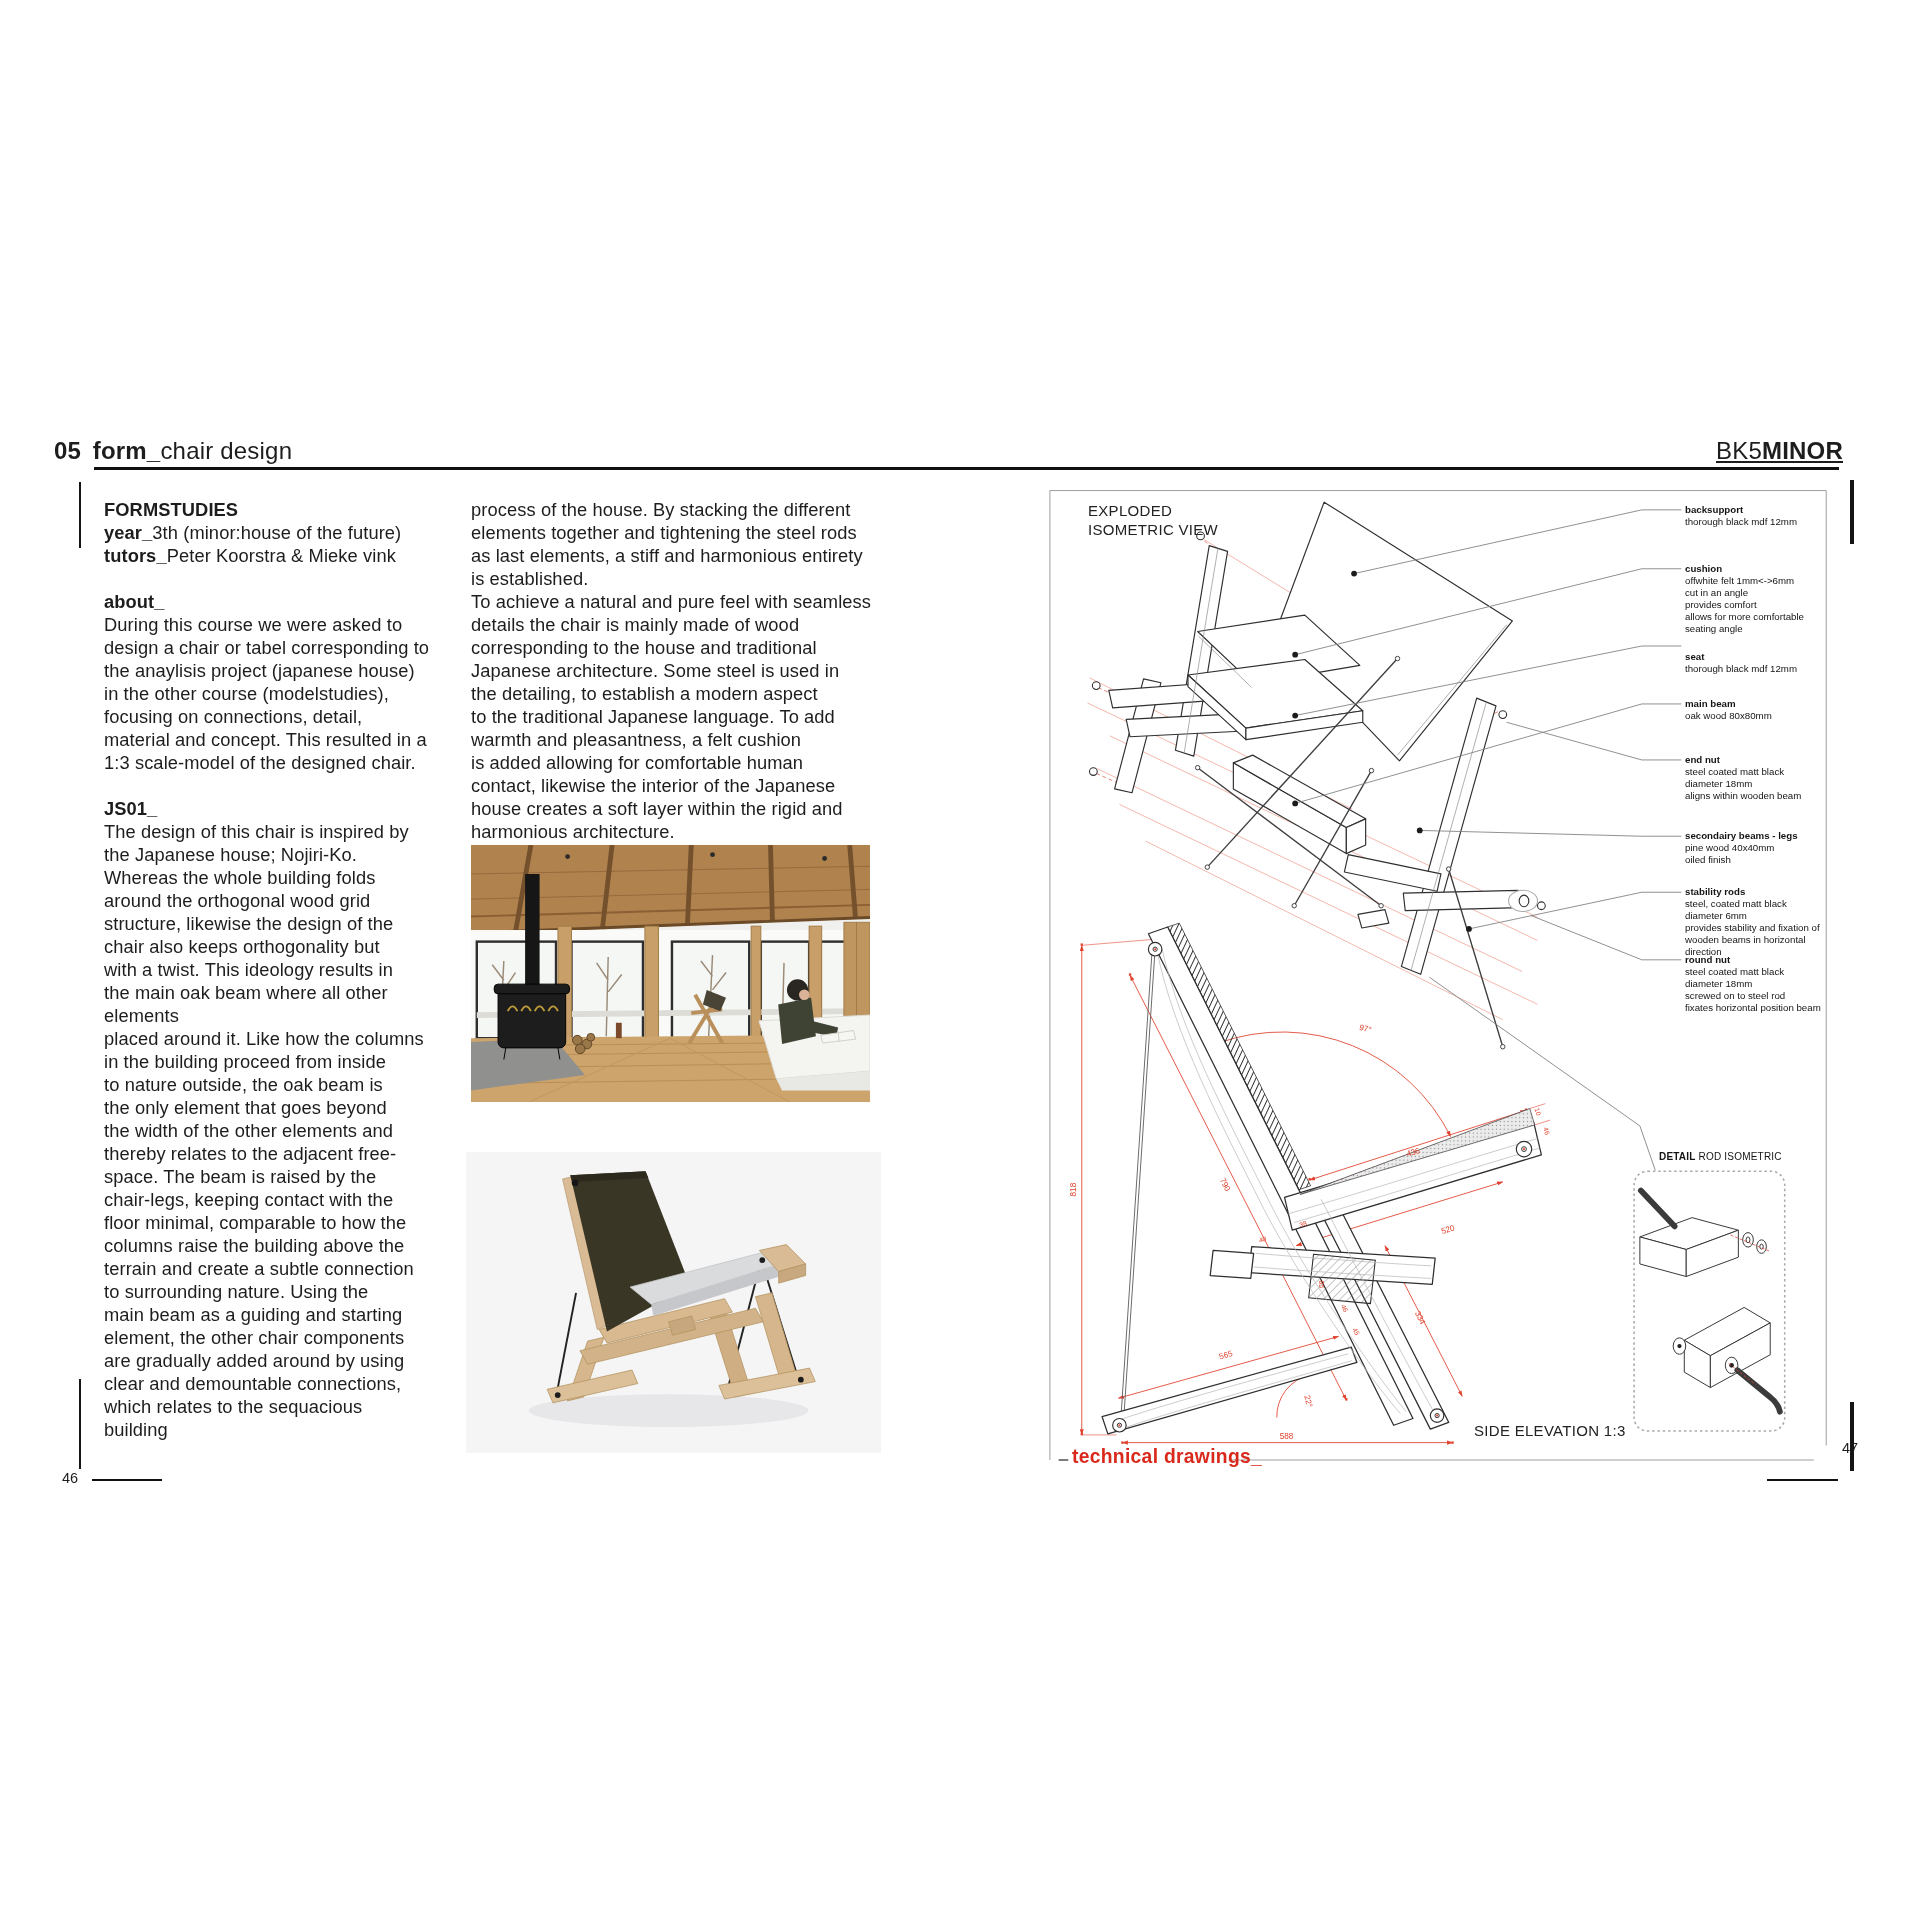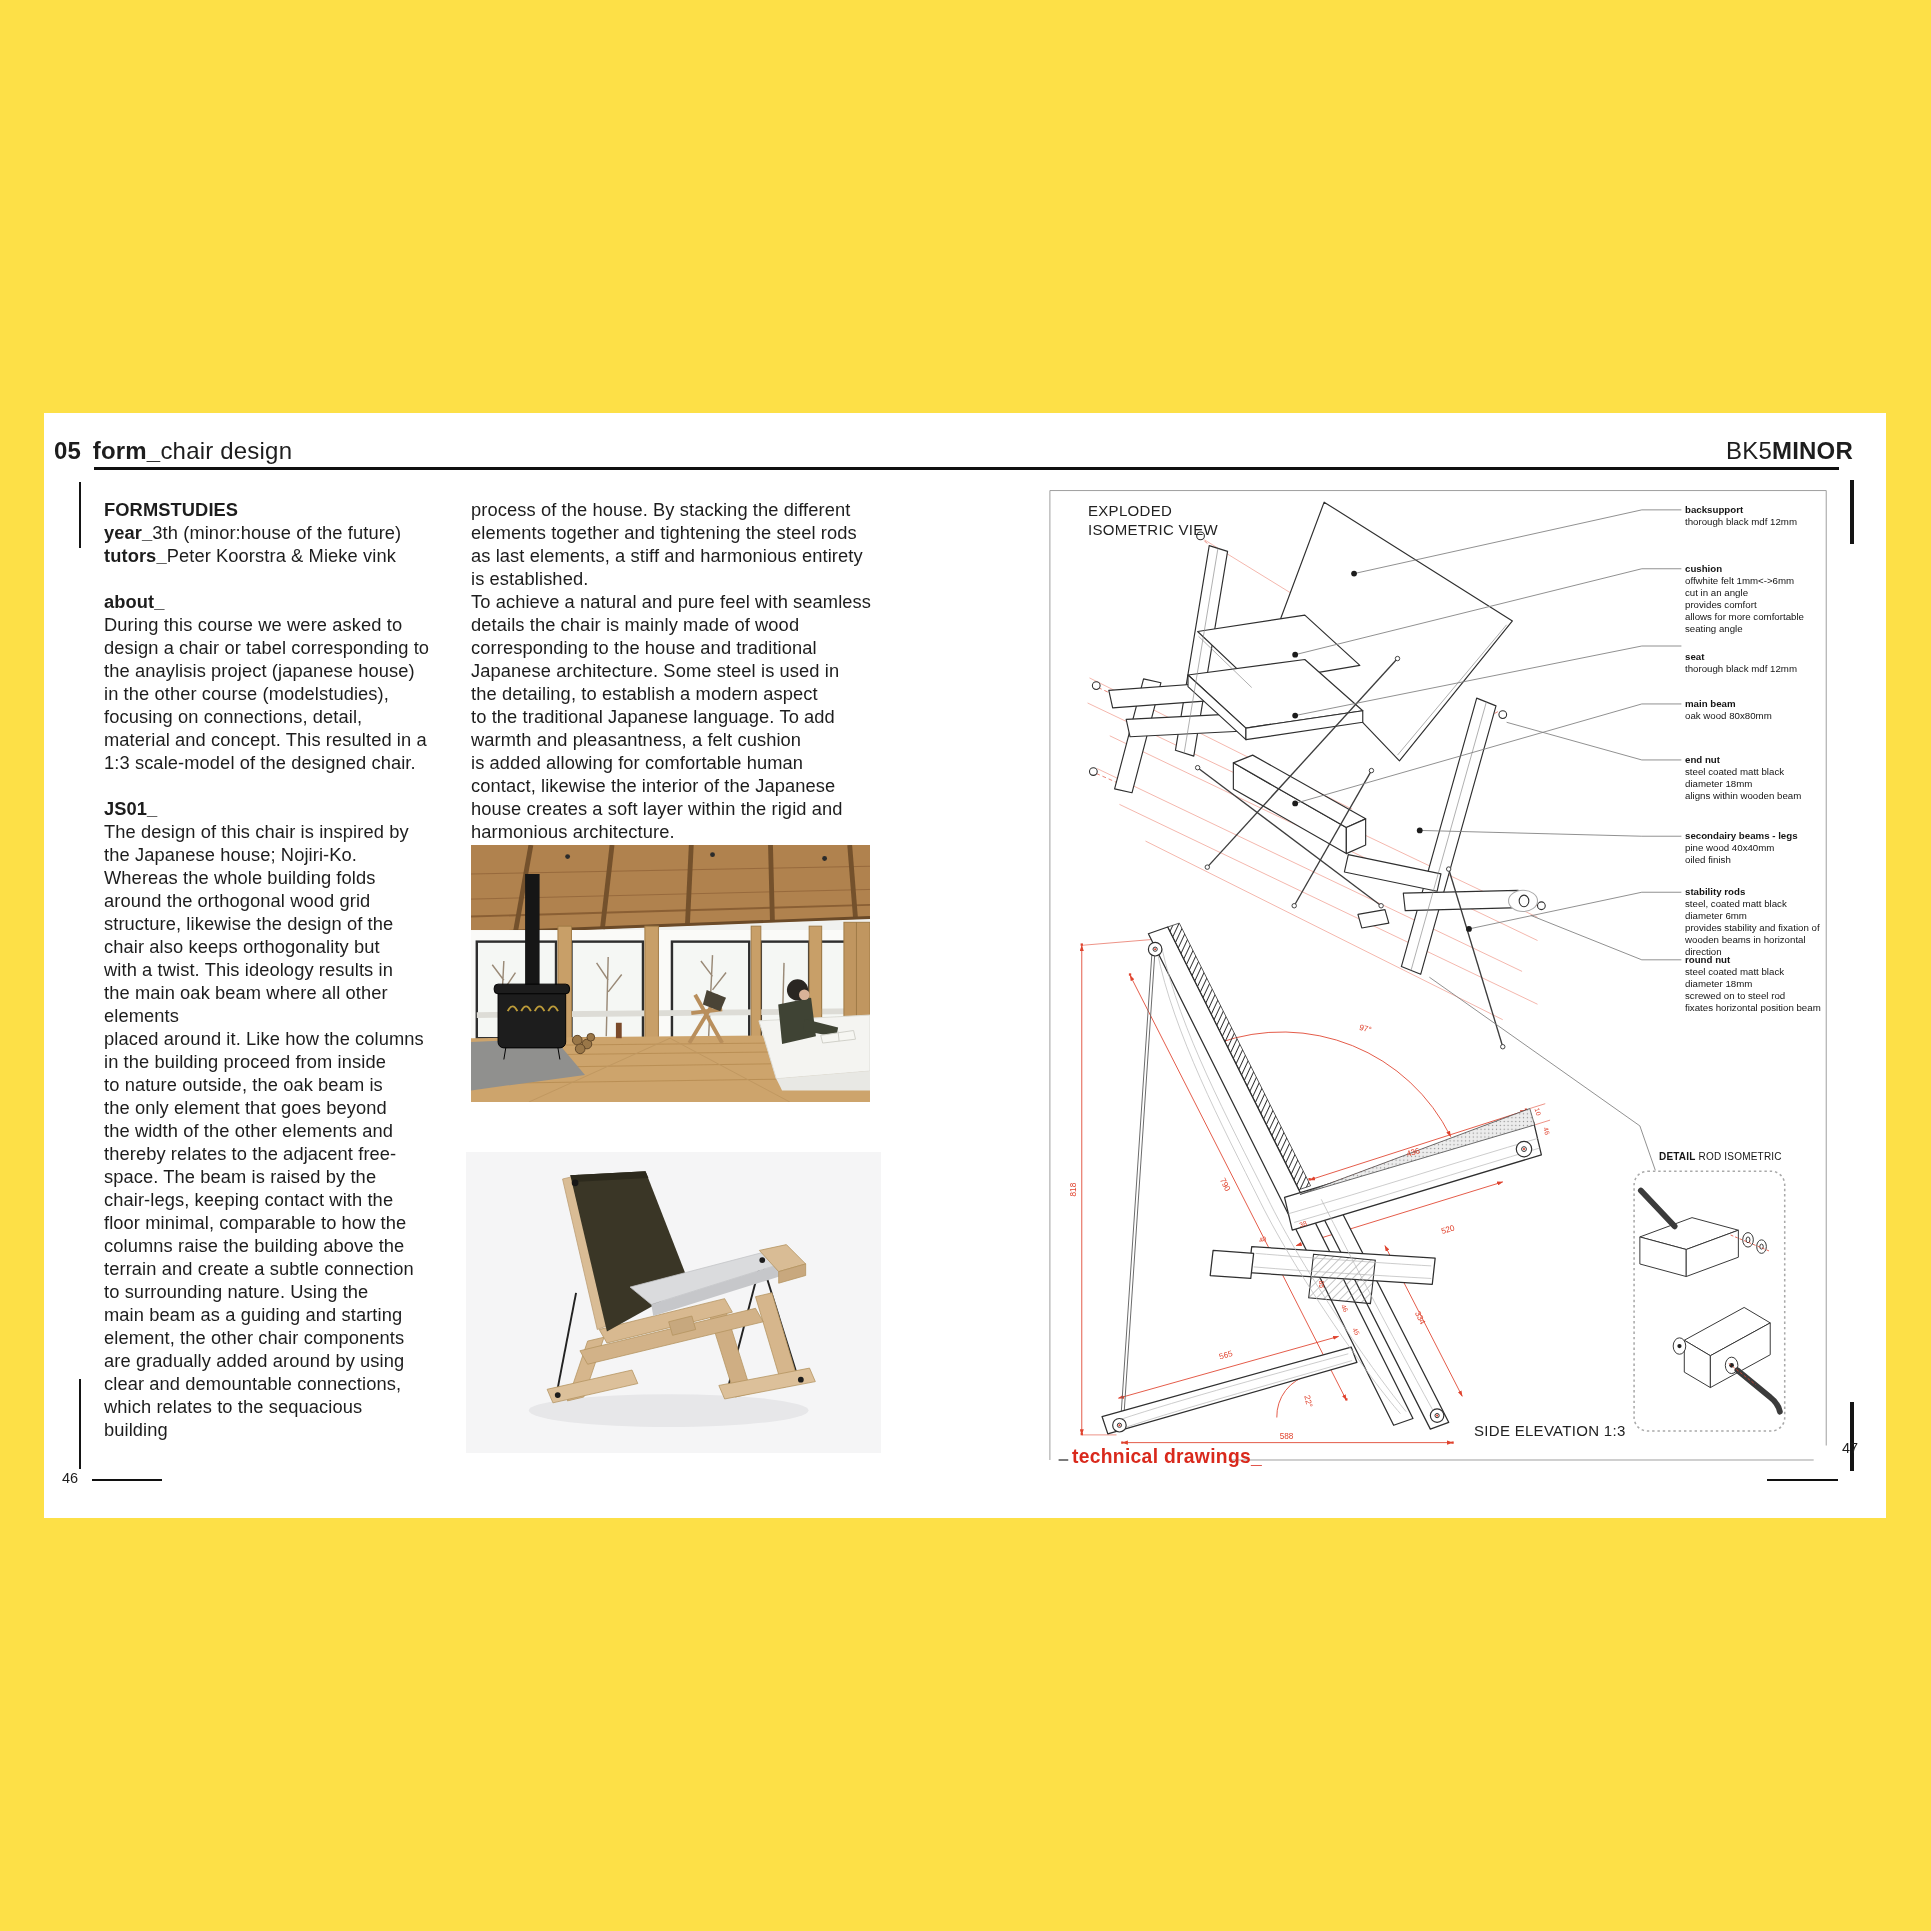--- a/index.html
+++ b/index.html
@@ -1,16 +1,16 @@
 <!DOCTYPE html>
 <html><head>
 <meta charset="utf-8">
 <style>
   html,body{margin:0;padding:0;background:#e9e9e9;}
-  .stage{position:relative;width:1931px;height:1931px;background:#fde047;overflow:hidden;
+  .stage{position:relative;width:1931px;height:1931px;background:#ffffff;overflow:hidden;
          font-family:"Liberation Sans",sans-serif;color:#1d1d1d;}
   .abs{position:absolute;}
   .page{position:absolute;left:44px;top:413px;width:1842px;height:1105px;background:#ffffff;}
   .hrule{position:absolute;background:#101010;}
   .mark{position:absolute;background:#151515;}
   .hd{font-size:24px;letter-spacing:0.2px;white-space:nowrap;}
   .hd .b{font-weight:700;}
   .body{font-size:18.3px;line-height:23px;letter-spacing:0.1px;white-space:pre-line;}
   .bline{font-size:18.3px;line-height:23px;letter-spacing:0.1px;}
   .b{font-weight:700;}
@@ -28,21 +28,21 @@
 </head>
 <body>
 
 <div class="stage">
 
   <div class="page"></div>
 
   <div class="abs hd" style="left:54px;top:437px;">
     <span class="b">05</span><span style="display:inline-block;width:11.6px;"></span><span class="b">form_</span><span>chair design</span>
   </div>
-  <div class="abs hd" style="right:78px;top:437px;">
+  <div class="abs hd" style="right:88px;top:437px;text-decoration:underline;">
     <span>BK5</span><span class="b">MINOR</span>
   </div>
   <div class="hrule" style="left:94px;top:467px;width:1745px;height:3.4px;"></div>
 
   <div class="mark" style="left:79px;top:482px;width:2.4px;height:66px;"></div>
   <div class="mark" style="left:1850px;top:480px;width:3.9px;height:64px;"></div>
   <div class="mark" style="left:79px;top:1379px;width:2.4px;height:90px;"></div>
   <div class="mark" style="left:1850px;top:1402px;width:3.9px;height:69px;"></div>
 
   <div class="abs" style="left:104px;top:498px;width:388px;">

